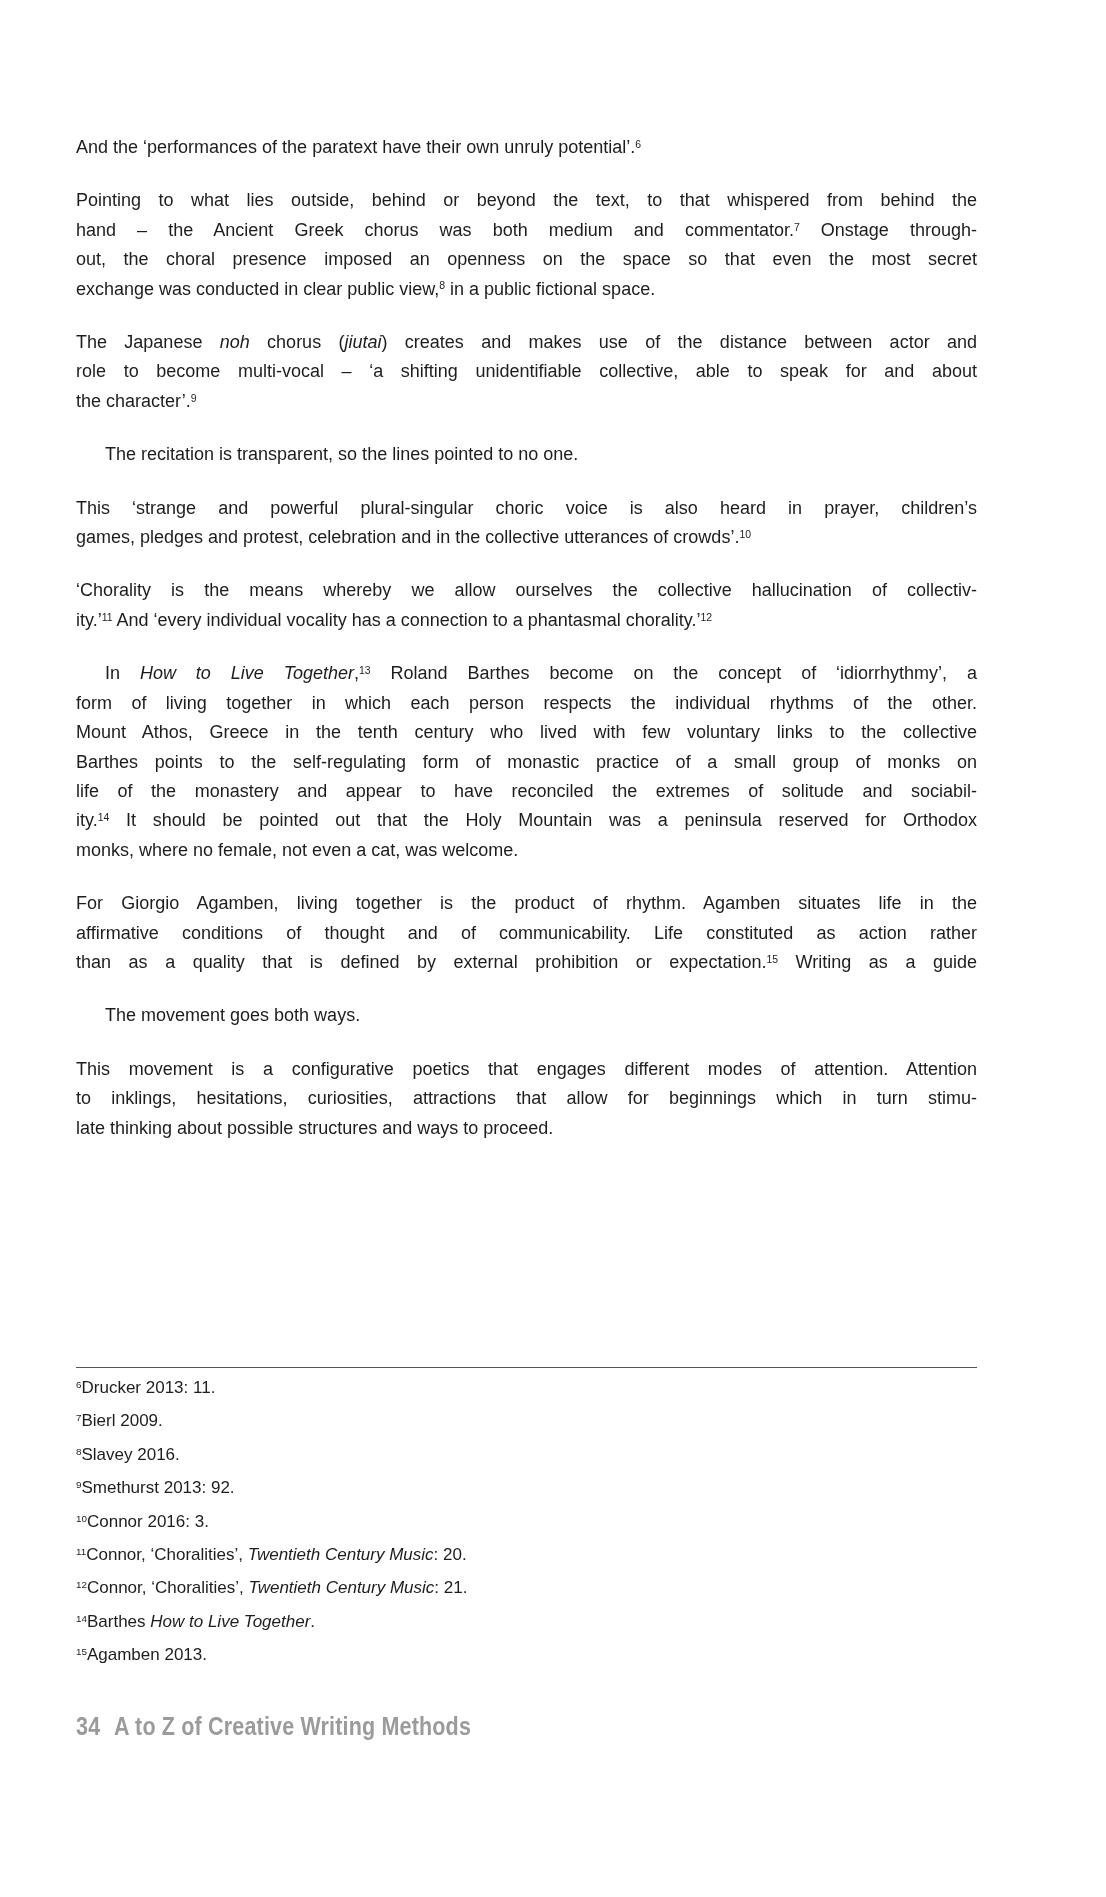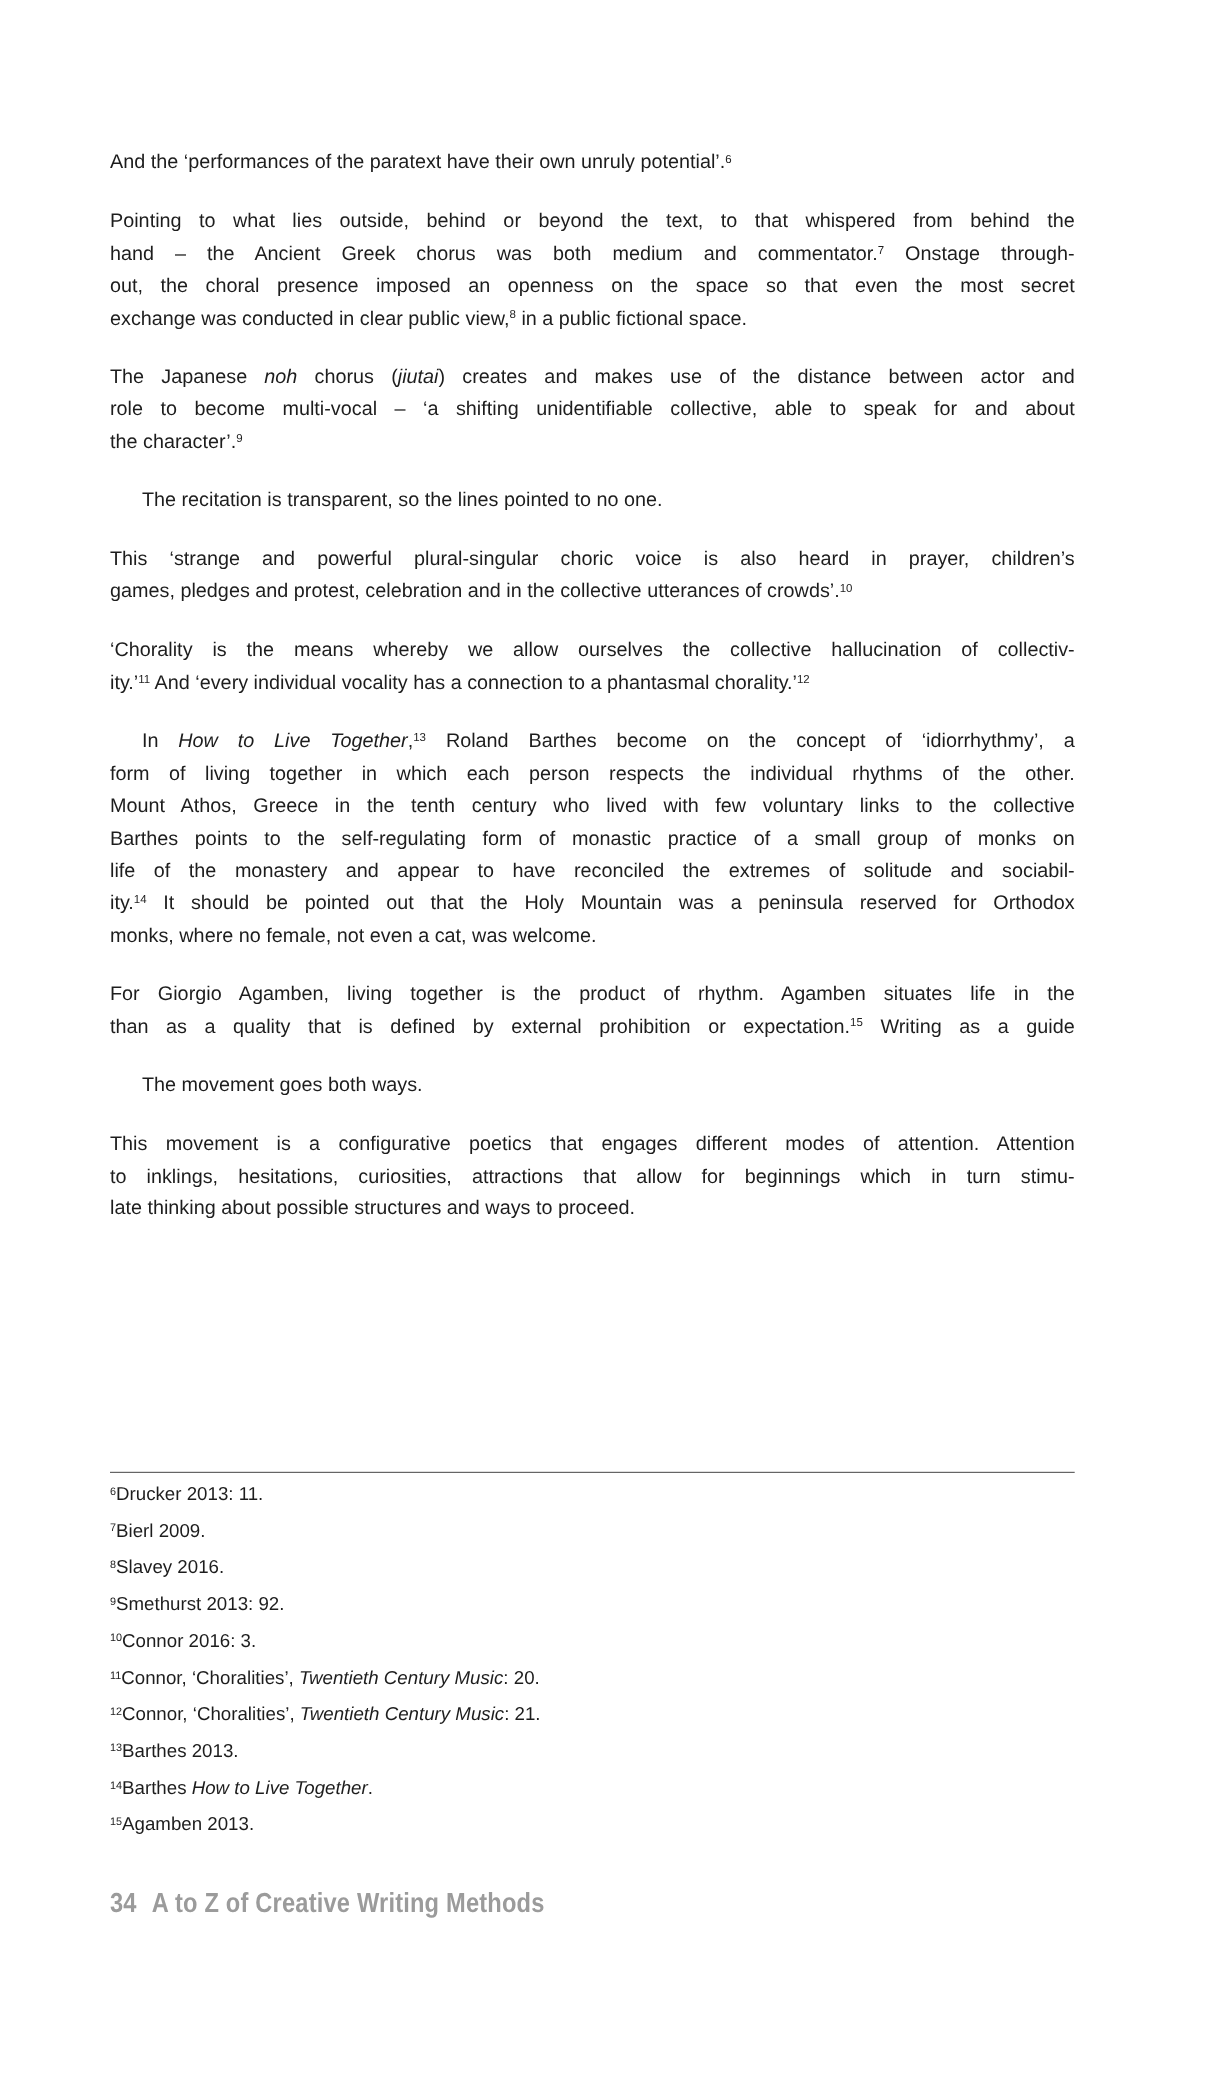--- a/index.html
+++ b/index.html
@@ -11,21 +11,21 @@
     width: 1106px;
     height: 1897px;
     overflow: hidden;
     font-family: "Liberation Sans", "DejaVu Sans", sans-serif;
     color: #1d1d1d;
   }
   .page {
     box-sizing: border-box;
     width: 1106px;
     height: 1897px;
-    padding: 133px 129px 0 100px;
+    padding: 133px 129px 0 76px;
   }
   .body-text .para {
     margin: 0 0 24px 0;
     font-size: 18px;
     line-height: 29.4px;
   }
   .line {
     text-align: justify;
     text-align-last: justify;
     hyphens: none;
@@ -105,20 +105,21 @@
         <div class="line indent"><span>In </span><i>How to Live Together</i><span>,</span><sup>13</sup><span> Roland Barthes become on the concept of ‘idiorrhythmy’, a</span></div>
         <div class="line"><span>form of living together in which each person respects the individual rhythms of the other.</span></div>
         <div class="line"><span>Mount Athos, Greece in the tenth century who lived with few voluntary links to the collective</span></div>
         <div class="line"><span>Barthes points to the self-regulating form of monastic practice of a small group of monks on</span></div>
         <div class="line"><span>life of the monastery and appear to have reconciled the extremes of solitude and sociabil-</span></div>
         <div class="line"><span>ity.</span><sup>14</sup><span> It should be pointed out that the Holy Mountain was a peninsula reserved for Orthodox</span></div>
         <div class="line last"><span>monks, where no female, not even a cat, was welcome.</span></div>
       </div>
       <div class="para">
         <div class="line"><span>For Giorgio Agamben, living together is the product of rhythm. Agamben situates life in the</span></div>
+        <div class="line"><span>affirmative conditions of thought and of communicability. Life constituted as action rather</span></div>
         <div class="line"><span>than as a quality that is defined by external prohibition or expectation.</span><sup>15</sup><span> Writing as a guide</span></div>
       </div>
       <div class="para">
         <div class="line last indent"><span>The movement goes both ways.</span></div>
       </div>
       <div class="para">
         <div class="line"><span>This movement is a configurative poetics that engages different modes of attention. Attention</span></div>
         <div class="line"><span>to inklings, hesitations, curiosities, attractions that allow for beginnings which in turn stimu-</span></div>
         <div class="line last"><span>late thinking about possible structures and ways to proceed.</span></div>
       </div>
@@ -127,21 +128,20 @@
   <hr class="divider">
 
   <div class="footnotes">
       <div class="footnote"><sup>6</sup><span>Drucker 2013: 11.</span></div>
       <div class="footnote"><sup>7</sup><span>Bierl 2009.</span></div>
       <div class="footnote"><sup>8</sup><span>Slavey 2016.</span></div>
       <div class="footnote"><sup>9</sup><span>Smethurst 2013: 92.</span></div>
       <div class="footnote"><sup>10</sup><span>Connor 2016: 3.</span></div>
       <div class="footnote"><sup>11</sup><span>Connor, ‘Choralities’, </span><i>Twentieth Century Music</i><span>: 20.</span></div>
       <div class="footnote"><sup>12</sup><span>Connor, ‘Choralities’, </span><i>Twentieth Century Music</i><span>: 21.</span></div>
-      <div class="footnote"><sup>13</sup><span>Barthes 2013.</span></div>
       <div class="footnote"><sup>14</sup><span>Barthes </span><i>How to Live Together</i><span>.</span></div>
       <div class="footnote"><sup>15</sup><span>Agamben 2013.</span></div>
     </div>
 
   <div class="page-footer">
     <span class="pagenum">34</span><span>A to Z of Creative Writing Methods</span>
   </div>
 
 </div>
 

